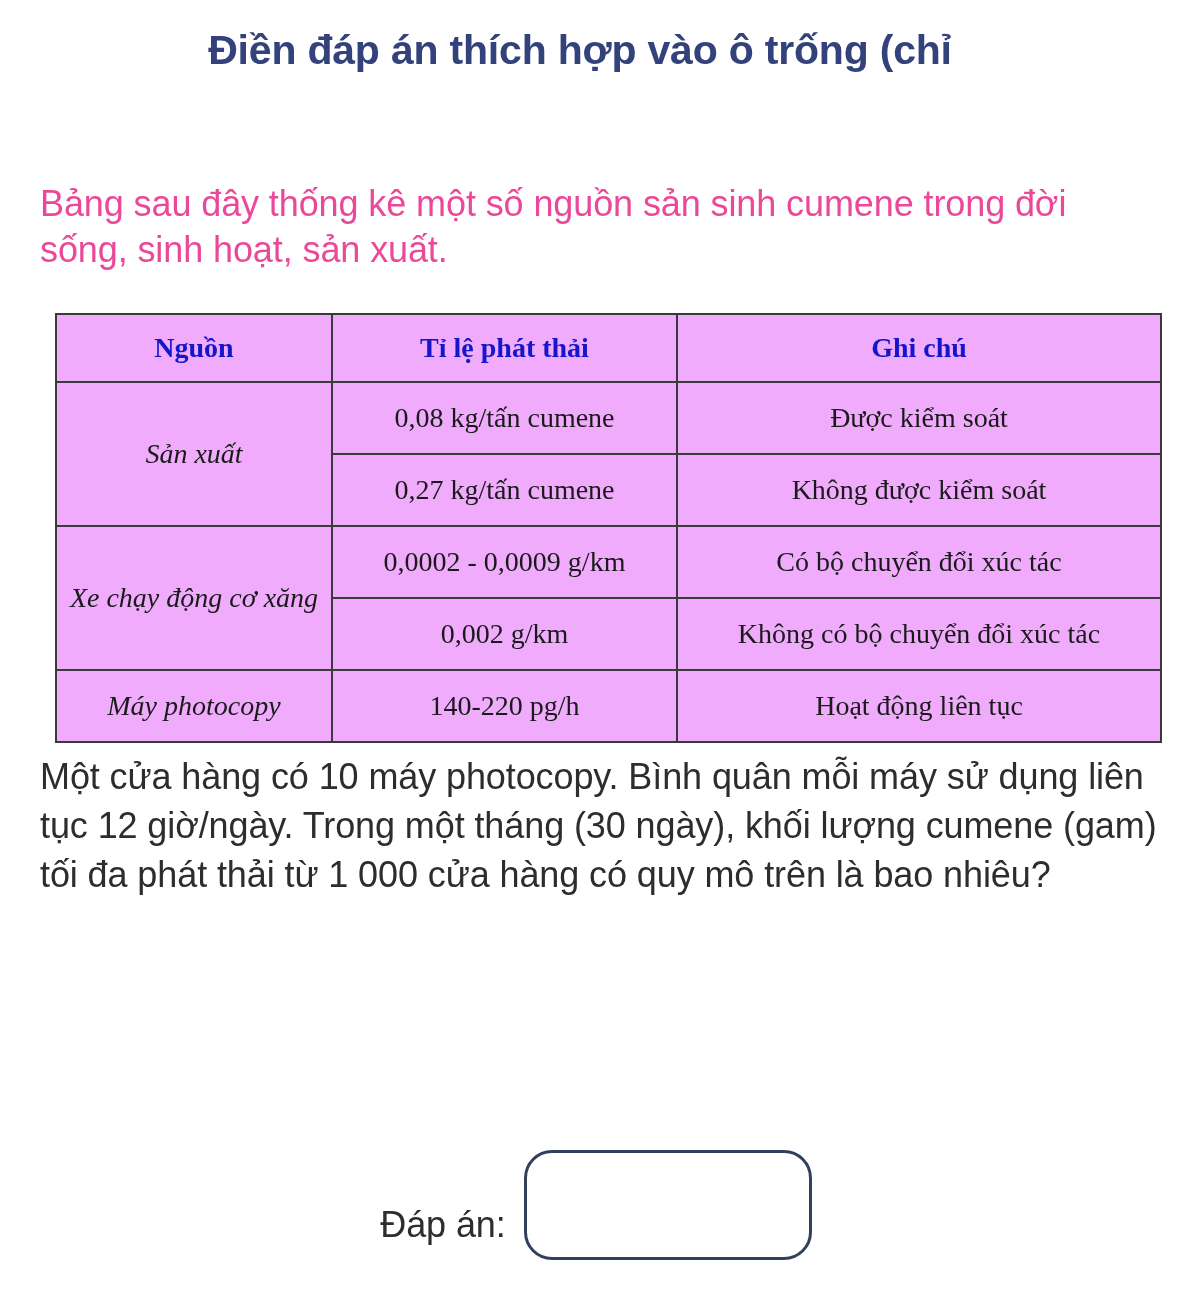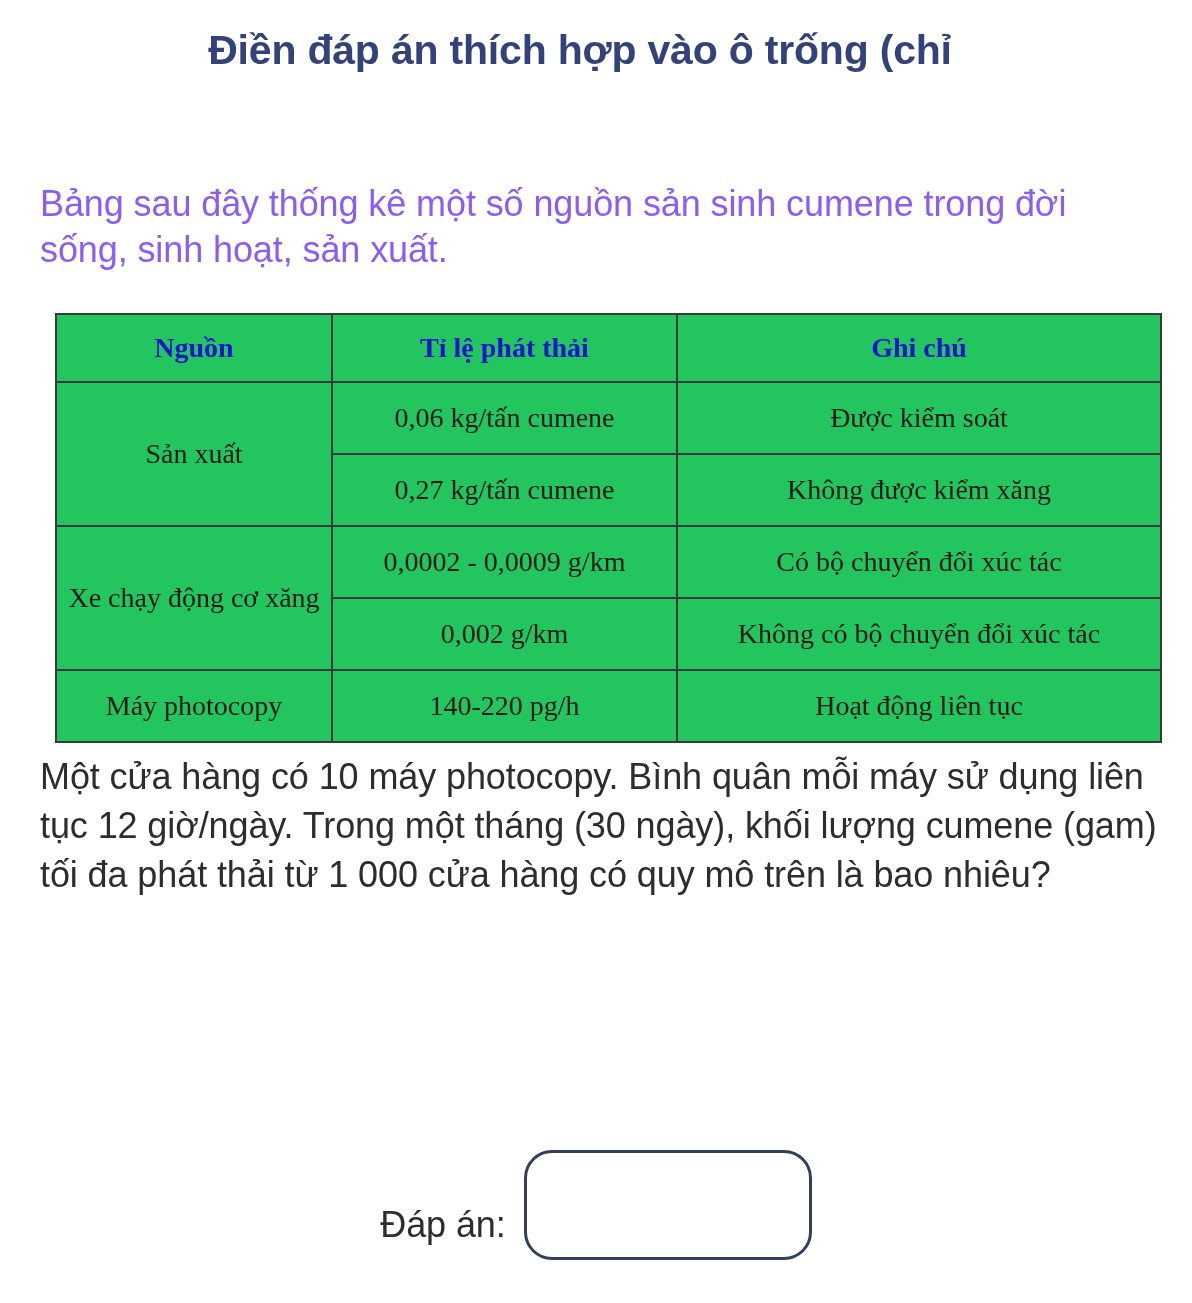--- a/index.html
+++ b/index.html
@@ -33,39 +33,39 @@
     padding: 0 24px;
     box-sizing: border-box;
   }
 
   
   .intro-text {
     position: absolute;
     left: 40px;
     top: 181px;
     width: 1120px;
-    color: #8b5cf6;
+    color: #ec4899;
     font-size: 36px;
     line-height: 46px;
     letter-spacing: -0.1px;
   }
 
   
   .table-wrap {
     position: absolute;
     left: 55px;
     top: 313px;
     width: 1105px;
   }
   table.emission-table {
     width: 100%;
     border-collapse: collapse;
     table-layout: fixed;
     font-family: "Liberation Serif", serif;
-    background: #22c55e;
+    background: #f0abfc;
   }
   table.emission-table col.c1 { width: 276px; }
   table.emission-table col.c2 { width: 345px; }
   table.emission-table col.c3 { width: 484px; }
 
   table.emission-table th,
   table.emission-table td {
     border: 2px solid #3a3a3a;
     text-align: center;
     vertical-align: middle;
@@ -81,20 +81,21 @@
     font-size: 28px;
     height: 58px;
   }
   table.emission-table td {
     height: 62px;
   }
   td.src-cell {
     font-size: 28px;
     line-height: 40px;
     white-space: normal;
+    font-style: italic;
   }
 
   
   .question-text {
     position: absolute;
     left: 40px;
     top: 752px;
     width: 1125px;
     color: #2d2d2d;
     font-size: 36px;
@@ -153,26 +154,26 @@
     <thead>
       <tr>
         <th>Nguồn</th>
         <th>Tỉ lệ phát thải</th>
         <th>Ghi chú</th>
       </tr>
     </thead>
     <tbody>
       <tr>
         <td class="src-cell" rowspan="2">Sản xuất</td>
-        <td>0,06 kg/tấn cumene</td>
+        <td>0,08 kg/tấn cumene</td>
         <td>Được kiểm soát</td>
       </tr>
       <tr>
         <td>0,27 kg/tấn cumene</td>
-        <td>Không được kiểm xăng</td>
+        <td>Không được kiểm soát</td>
       </tr>
       <tr>
         <td class="src-cell" rowspan="2">Xe chạy động cơ xăng</td>
         <td>0,0002 - 0,0009 g/km</td>
         <td>Có bộ chuyển đổi xúc tác</td>
       </tr>
       <tr>
         <td>0,002 g/km</td>
         <td>Không có bộ chuyển đổi xúc tác</td>
       </tr>

